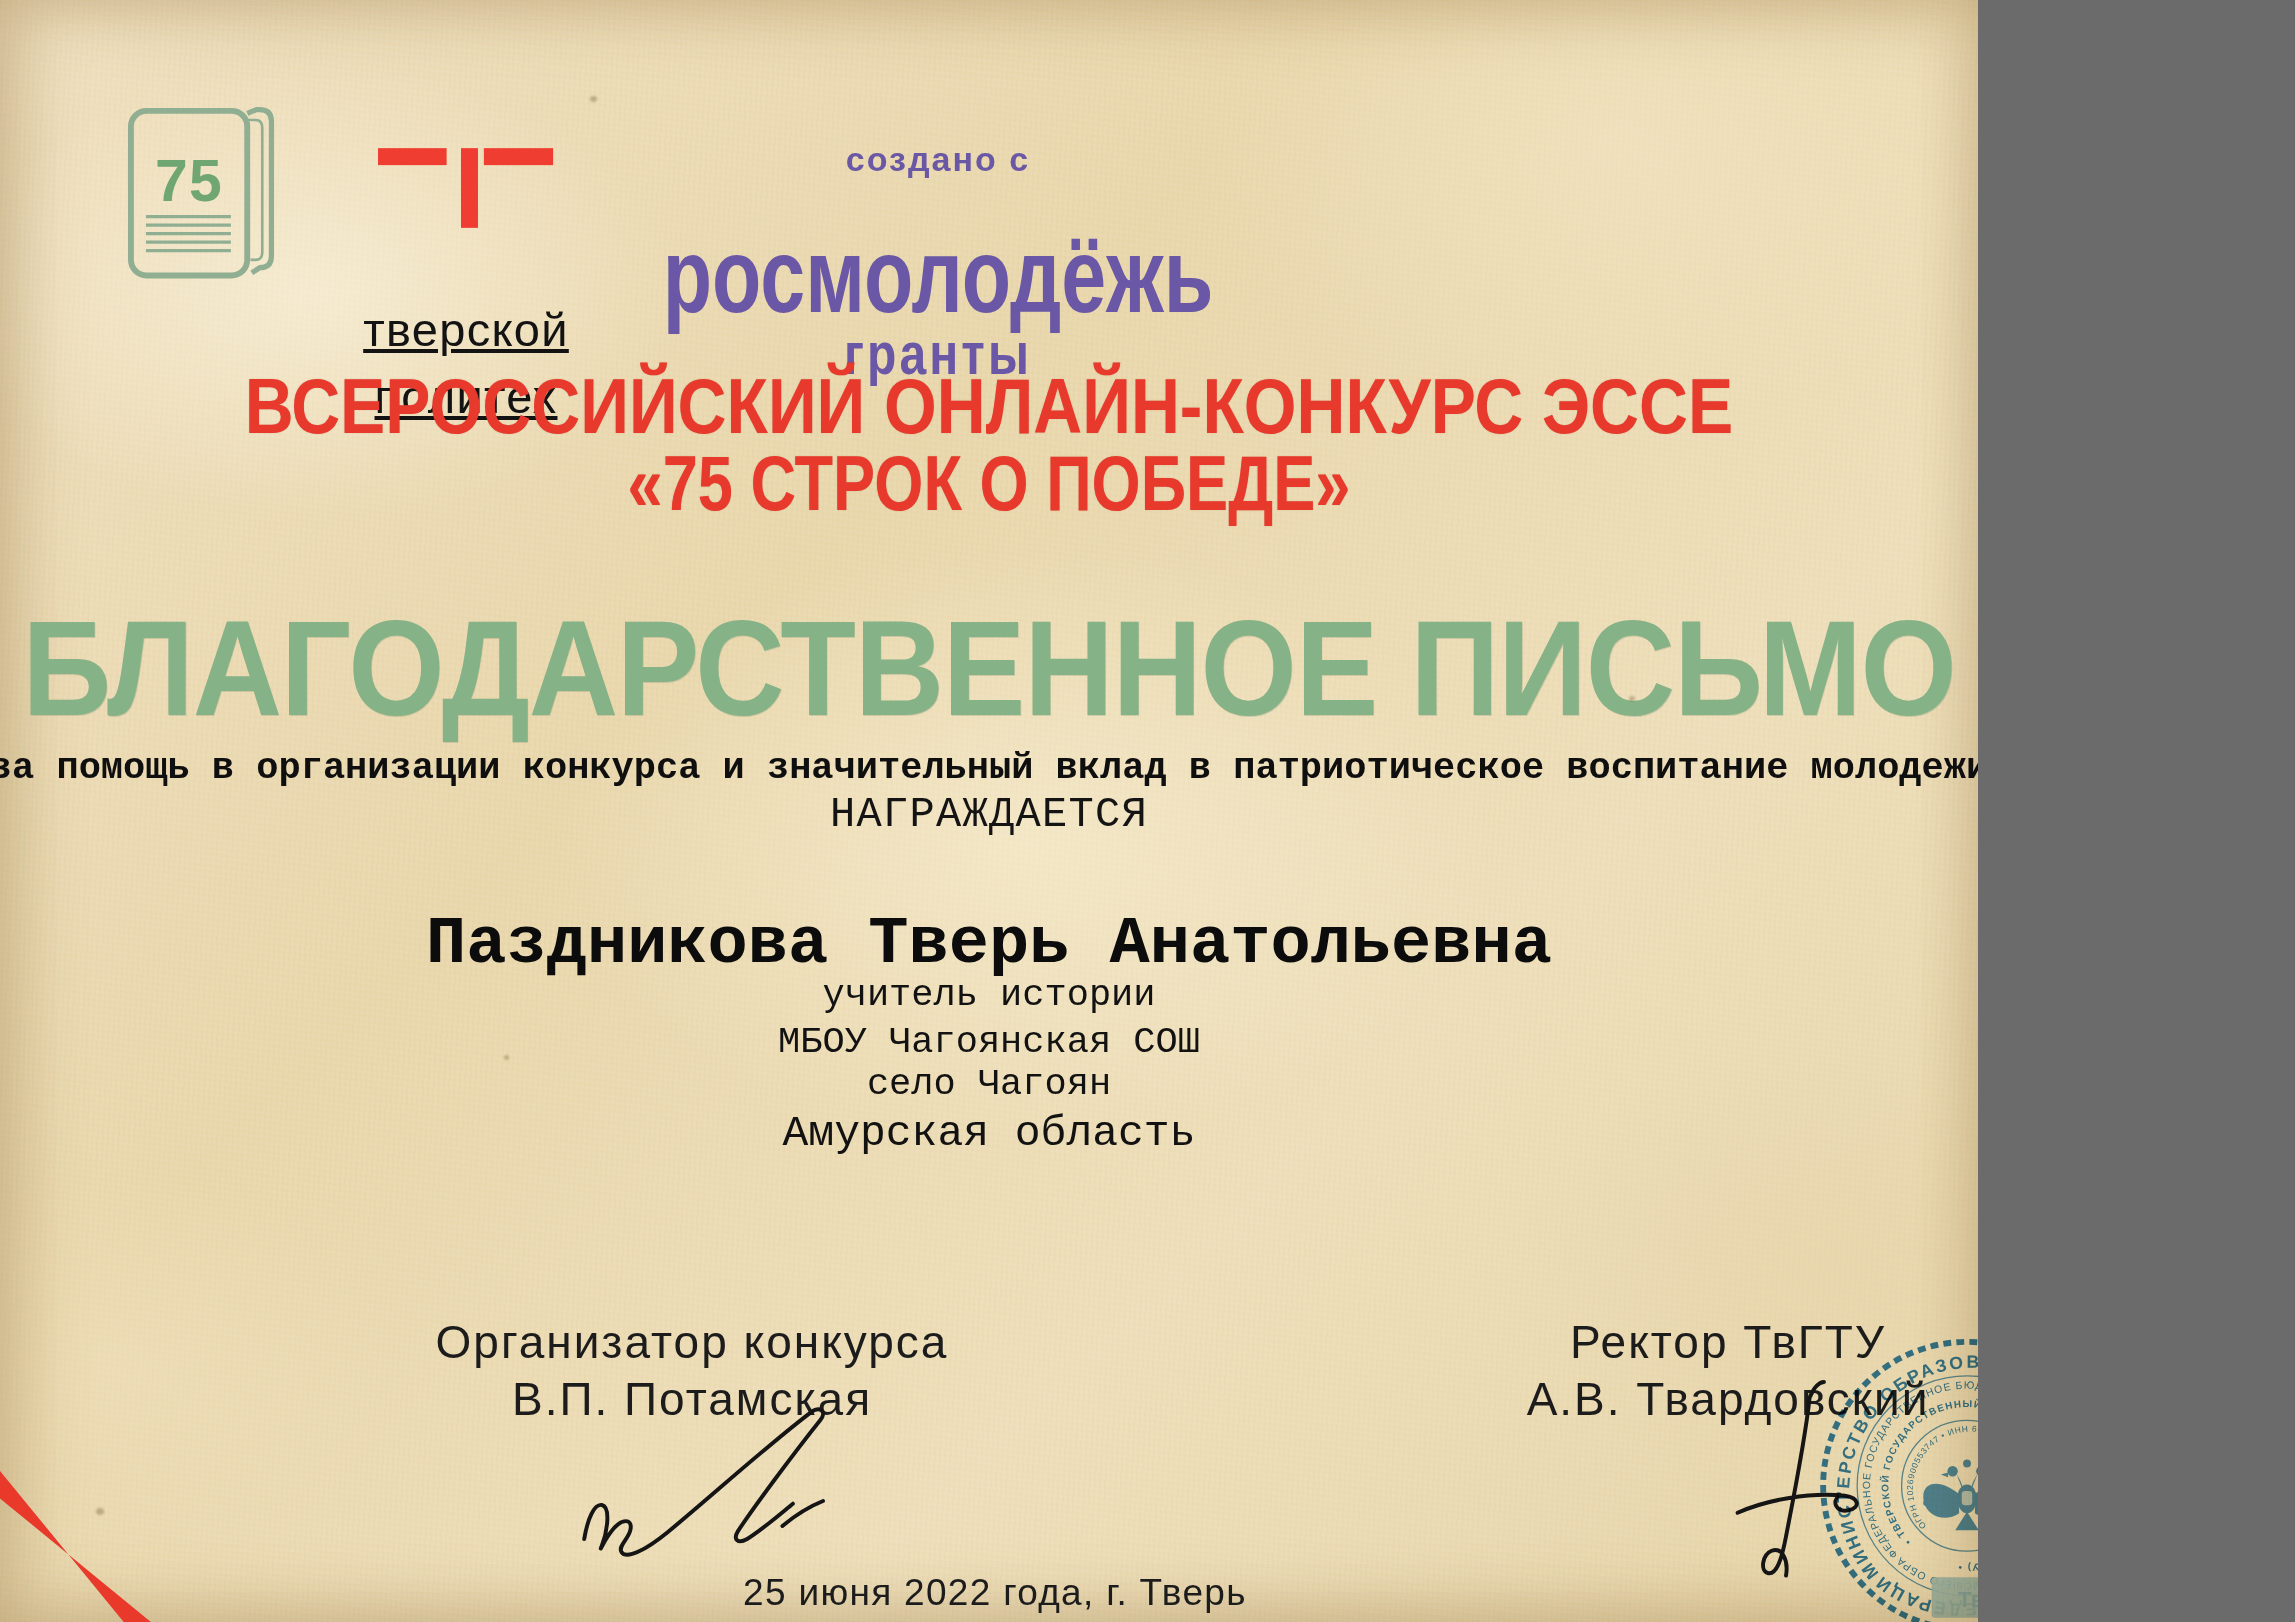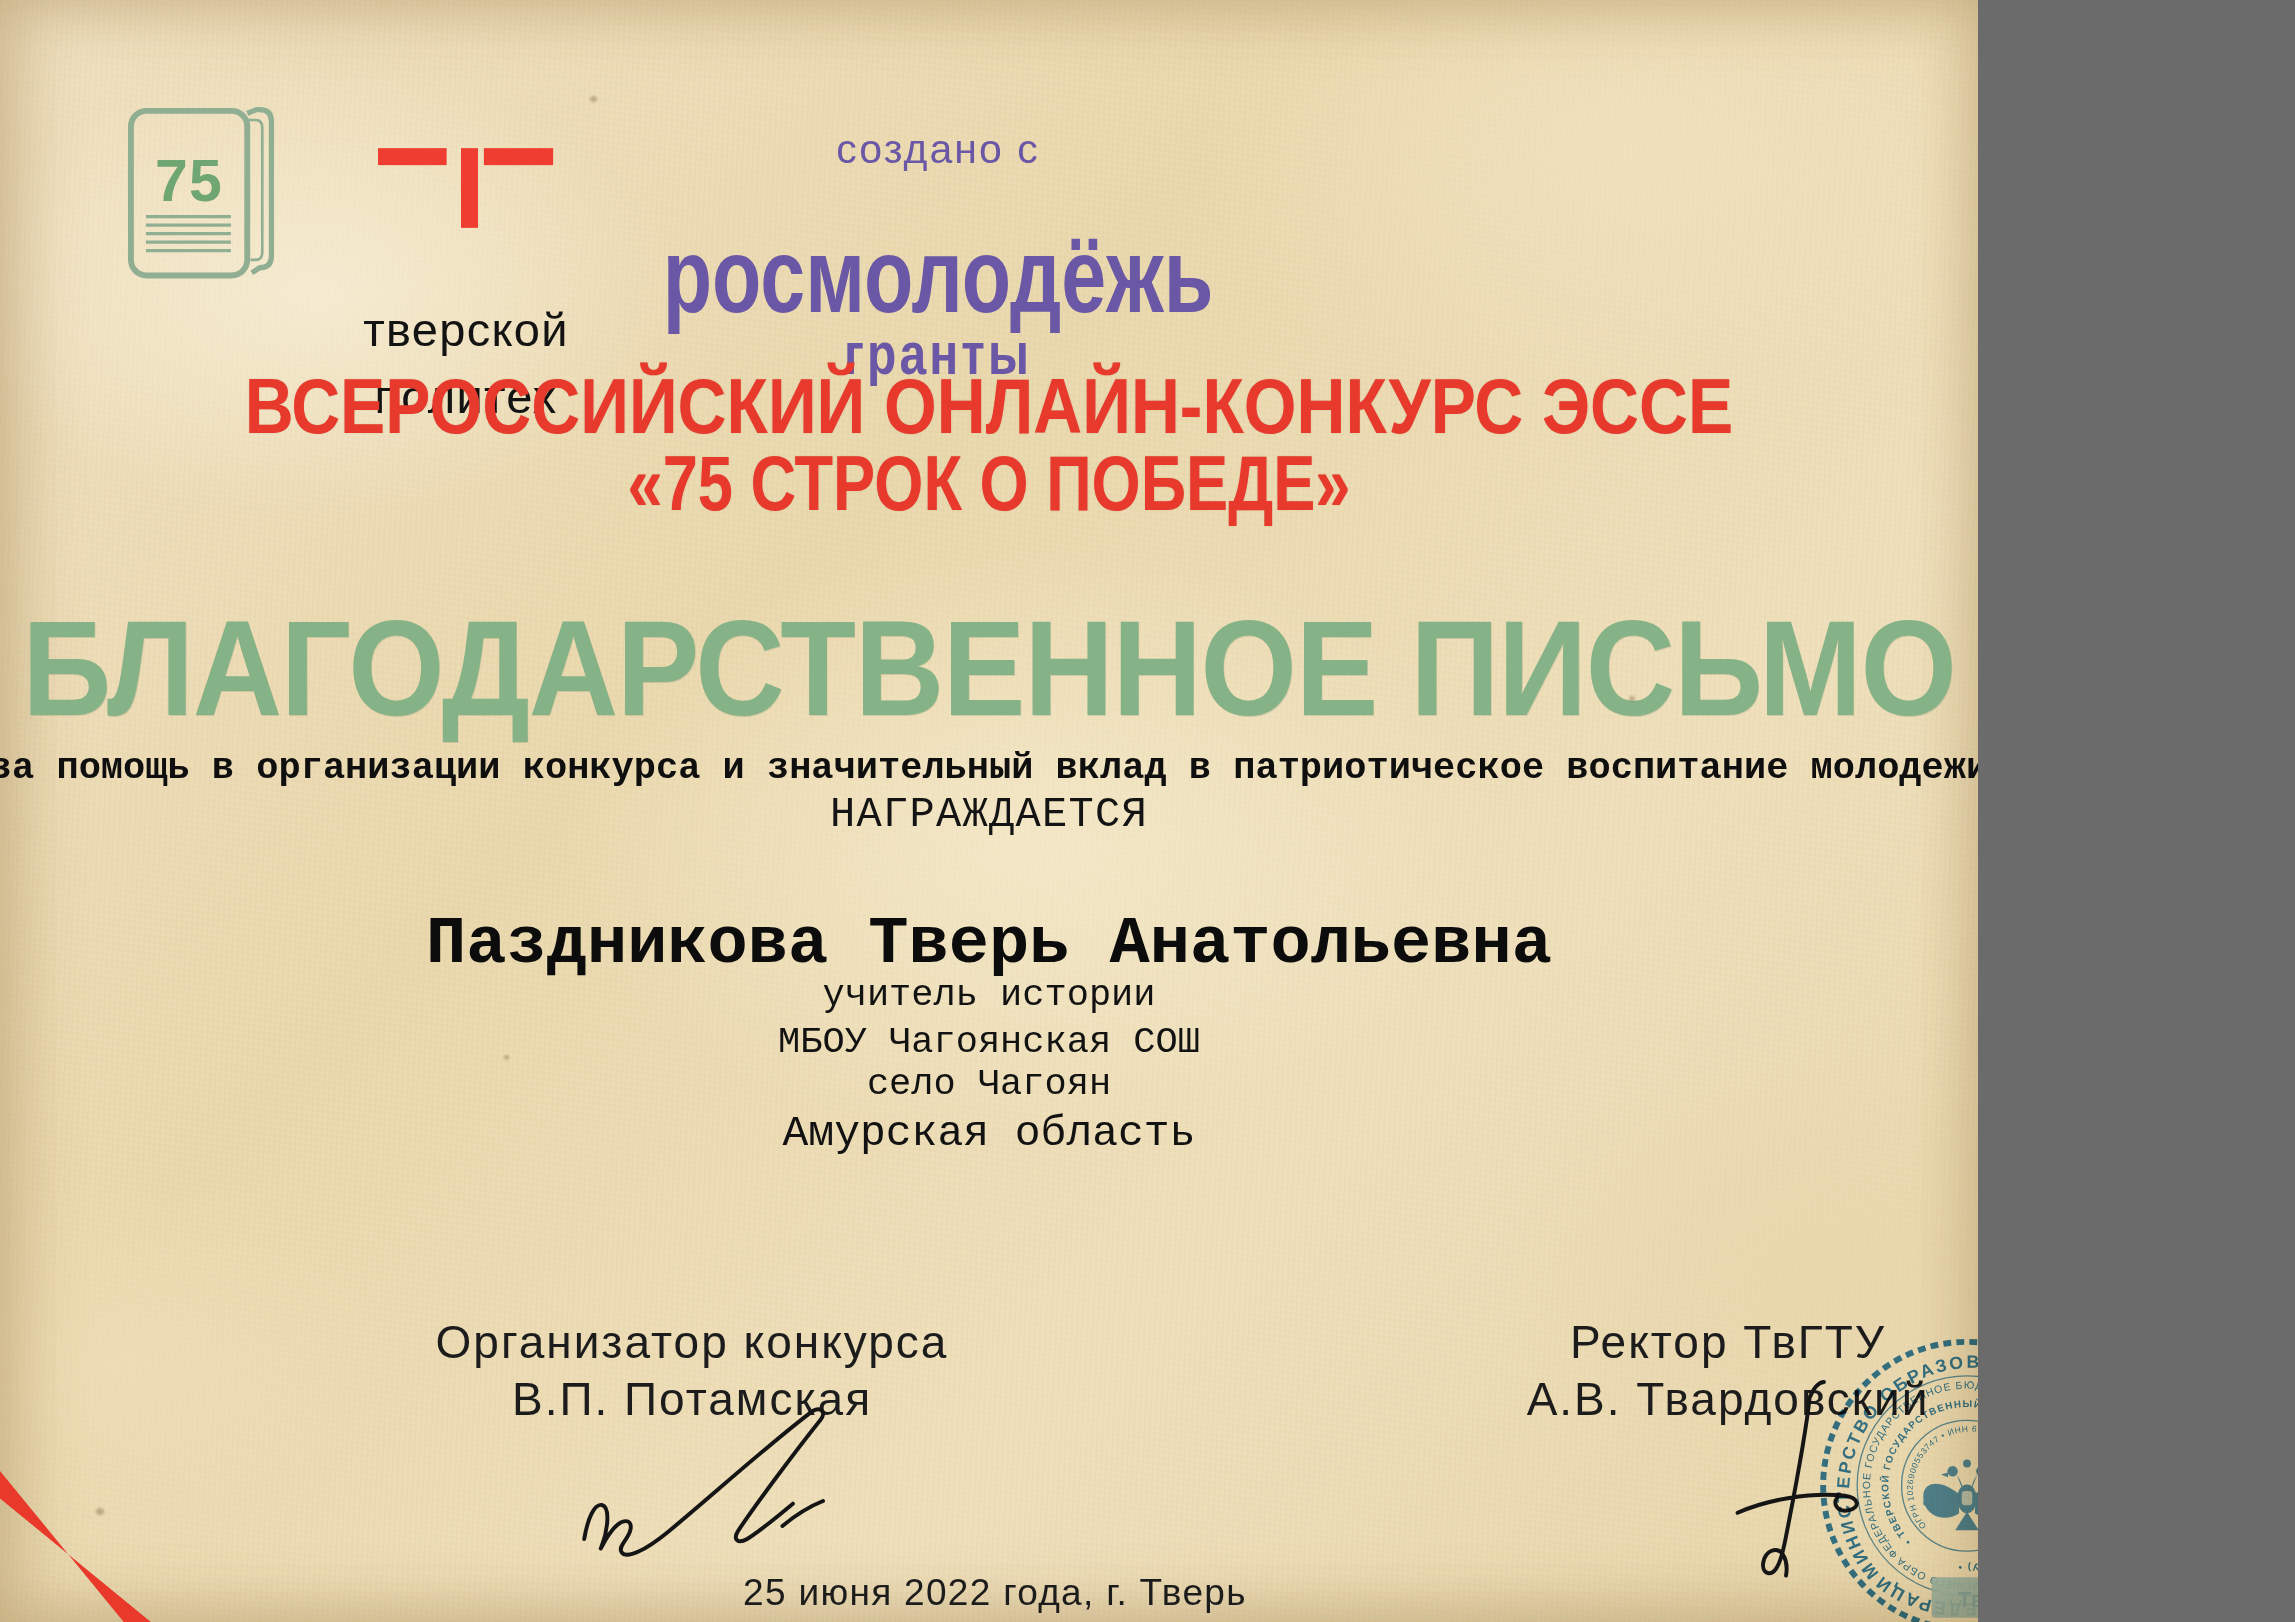--- a/index.html
+++ b/index.html
@@ -21,21 +21,21 @@
     box-shadow:
       inset 30px 0 59px rgba(165,135,85,.22),
       inset -22px 0 46px rgba(165,135,85,.14),
       inset 0 23.6px 59px rgba(172,142,92,.16),
       inset 0 -23.6px 59px rgba(160,130,80,.18);
   }
   .abs{position:absolute;}
   .ctr{left:50%;transform:translateX(-50%);white-space:nowrap;font-family:Liberation Mono, monospace;}
   .nw{white-space:nowrap;}
 
-  .t-created {top:126px;font-size:41px;letter-spacing:2px;color:#6a57a5;font-weight:normal;}
+  .t-created {top:140px;font-size:34px;letter-spacing:2px;color:#6a57a5;font-weight:bold;}
   .t-brand   {top:216px;font-size:105px;font-weight:bold;color:#6a57a5;transform:translateX(-50%) scaleX(.77);}
   .t-grants  {top:319px;font-size:60px;letter-spacing:3.9px;color:#6a57a5;font-weight:bold;transform:translateX(-50%) scaleX(.8);}
 
   .red-title {font-size:77px;font-weight:bold;color:#e7392c;text-shadow:0 0 1.3px rgba(140,30,20,.25);}
   .red1{top:362px;transform:translateX(-50%) scaleX(.88);}
   .red2{top:439px;transform:translateX(-50%) scaleX(.82);}
 
   .green-heading{
     top:590px;font-size:136px;font-weight:bold;color:#85b286;letter-spacing:-1.3px;
     transform:translateX(-50%) scaleX(.91);
@@ -43,21 +43,21 @@
   }
   .reason {top:747px;font-size:37px;font-weight:bold;color:#0f0f0f;}
   .awarded{top:791px;font-size:42px;letter-spacing:1.3px;color:#141414;}
 
   .name   {top:906px;font-size:67px;font-weight:bold;color:#0c0c0c;}
   .pos    {top:974px;font-size:37px;color:#121212;}
   .school {top:1021px;font-size:37px;color:#121212;}
   .village{top:1063px;font-size:37px;color:#121212;}
   .region {top:1109px;font-size:43px;color:#121212;}
 
-  .logo-text{color:#131313;letter-spacing:1.3px;font-size:47px;}
+  .logo-text{color:#131313;letter-spacing:1.3px;font-size:47px;text-decoration:underline;}
   .sig-role{font-size:46px;letter-spacing:2px;color:#1c1c1c;text-align:center;}
   .date-place{top:1572px;font-size:37px;letter-spacing:1.3px;color:#1c1c1c;}
 
   .overlay{left:0;top:0;pointer-events:none;}
   .stamp{left:1797px;top:1334px;width:340px;height:340px;mix-blend-mode:multiply;opacity:.95;filter:blur(0.3px);}
   .speck{position:absolute;border-radius:50%;background:rgba(110,85,50,.35);filter:blur(0.8px);}
 </style>
 </head>
 <body>
 

